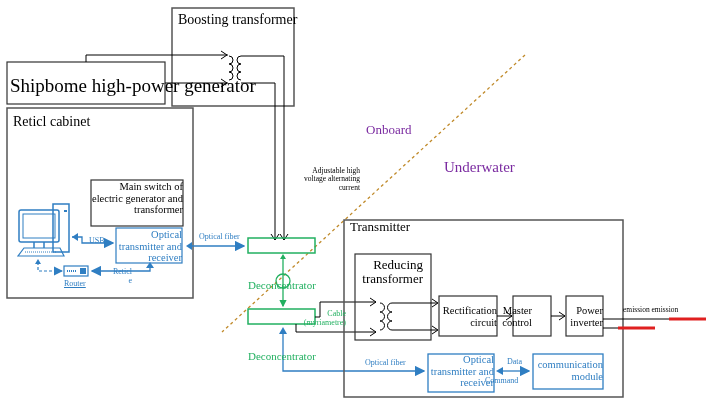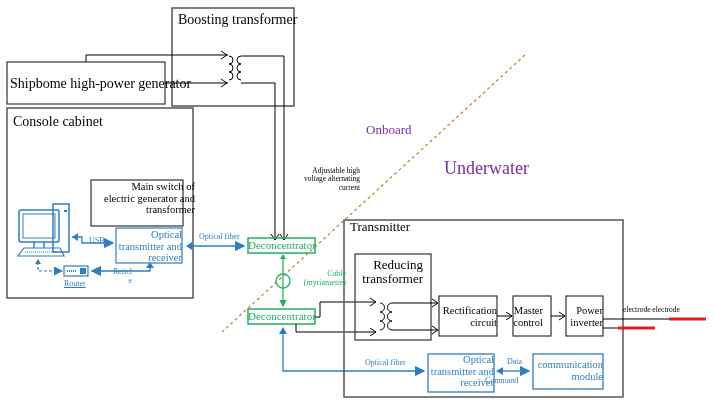--- a/index.html
+++ b/index.html
@@ -1,21 +1,21 @@
 <!DOCTYPE html>
 <html><head>
 <meta charset="utf-8">
 <style>
   html,body{margin:0;padding:0;background:#fff;}
   body{width:714px;height:405px;position:relative;overflow:hidden;font-family:"Liberation Serif","DejaVu Serif",serif;}
   svg{position:absolute;left:0;top:0;}
   .lbl{position:absolute;white-space:nowrap;color:#000;line-height:1.1;}
   .c{text-align:right;}
   .blue{color:#2f7ec2;}
-  .green{color:#22b060;}
+  .green{color:#22b060;margin-top:40px;}
   .purple{color:#7a2aa0;}
 </style>
 </head>
 <body>
 
 <svg width="714" height="405" viewBox="0 0 714 405">
   <defs>
     <marker id="arB" markerWidth="8" markerHeight="8" refX="7" refY="4" orient="auto">
         <path d="M0,0 L8,4 L0,8 z" fill="#2f7ec2"></path>
       </marker>
@@ -122,24 +122,24 @@
   <line x1="618" y1="328" x2="655" y2="328" stroke="#e02020" stroke-width="3"></line>
 
   <rect x="428" y="354" width="66" height="38" fill="none" stroke="#2f7ec2" stroke-width="1.3"></rect>
 
   <rect x="533" y="354" width="70" height="35" fill="none" stroke="#2f7ec2" stroke-width="1.3"></rect>
   <line x1="502" y1="371" x2="529" y2="371" stroke="#2f7ec2" stroke-width="1.3" marker-end="url(#arB)"></line>
   <path d="M496,371 L503,367 L503,375 Z" fill="#2f7ec2"></path>
 </svg>
 
 <div class="lbl" style="left:178px;top:12px;font-size:14px;">Boosting transformer</div>
-<div class="lbl" style="left:10px;top:76px;font-size:14px;">Shipbome high-power generator</div>
-<div class="lbl" style="left:13px;top:114px;font-size:14px;">Console cabinet</div>
-
-<div class="lbl c" style="left:91px;top:181px;width:92px;font-size:10.5px;margin-left:12px;">
+<div class="lbl" style="left:10px;top:76px;font-size:19px;">Shipbome high-power generator</div>
+<div class="lbl" style="left:13px;top:114px;font-size:14px;">Reticl cabinet</div>
+
+<div class="lbl c" style="left:91px;top:181px;width:92px;font-size:10.5px;">
   <div>Main switch of</div>
   <div>electric generator and</div>
   <div>transformer</div>
 </div>
 <div class="lbl c blue" style="left:116px;top:229px;width:66px;font-size:10.5px;">
   <div>Optical</div>
   <div>transmitter and</div>
   <div>receiver</div>
 </div>
 <div class="lbl blue" style="left:89px;top:237px;font-size:8px;">USB</div>
@@ -150,47 +150,47 @@
 </div>
 <div class="lbl blue" style="left:199px;top:233px;font-size:8px;">Optical fiber</div>
 
 <div class="lbl c" style="left:290px;top:167px;width:70px;font-size:7.5px;">
   <div>Adjustable high</div>
   <div>voltage alternating</div>
   <div>current</div>
 </div>
 
 <div class="lbl purple" style="left:366px;top:123px;font-size:13px;">Onboard</div>
-<div class="lbl purple" style="left:444px;top:159px;font-size:18px;">Underwater</div>
+<div class="lbl purple" style="left:444px;top:159px;font-size:15px;">Underwater</div>
 
 <div class="lbl c green" style="left:248px;top:239px;width:67px;font-size:11px;">Deconcentrator</div>
 <div class="lbl c green" style="left:248px;top:310px;width:67px;font-size:11px;">Deconcentrator</div>
 <div class="lbl c green" style="left:290px;top:270px;width:56px;font-size:8px;">
   <div>Cable</div>
   <div>(myriametre)</div>
 </div>
 
 <div class="lbl" style="left:350px;top:220px;font-size:13px;">Transmitter</div>
 <div class="lbl c" style="left:355px;top:258px;width:68px;font-size:13px;">
   <div>Reducing</div>
   <div>transformer</div>
 </div>
 <div class="lbl c" style="left:439px;top:305px;width:58px;font-size:10.5px;">
   <div>Rectification</div>
   <div>circuit</div>
 </div>
-<div class="lbl c" style="left:513px;top:305px;width:30px;font-size:10.5px;">
+<div class="lbl c" style="left:502px;top:305px;width:30px;font-size:10.5px;">
   <div>Master</div>
   <div>control</div>
 </div>
 <div class="lbl c" style="left:566px;top:305px;width:37px;font-size:10.5px;">
   <div>Power</div>
   <div>inverter</div>
 </div>
-<div class="lbl" style="left:623px;top:306px;font-size:7.5px;">electrode electrode</div>
+<div class="lbl" style="left:623px;top:306px;font-size:7.5px;">emission emission</div>
 
 <div class="lbl blue" style="left:365px;top:359px;font-size:8px;">Optical fiber</div>
 <div class="lbl c blue" style="left:428px;top:354px;width:66px;font-size:10.5px;">
   <div>Optical</div>
   <div>transmitter and</div>
   <div>receiver</div>
 </div>
 <div class="lbl blue" style="left:507px;top:358px;font-size:8px;">Data</div>
 <div class="lbl blue" style="left:485px;top:377px;font-size:8px;">Command</div>
 <div class="lbl c blue" style="left:533px;top:359px;width:70px;font-size:10.5px;">

